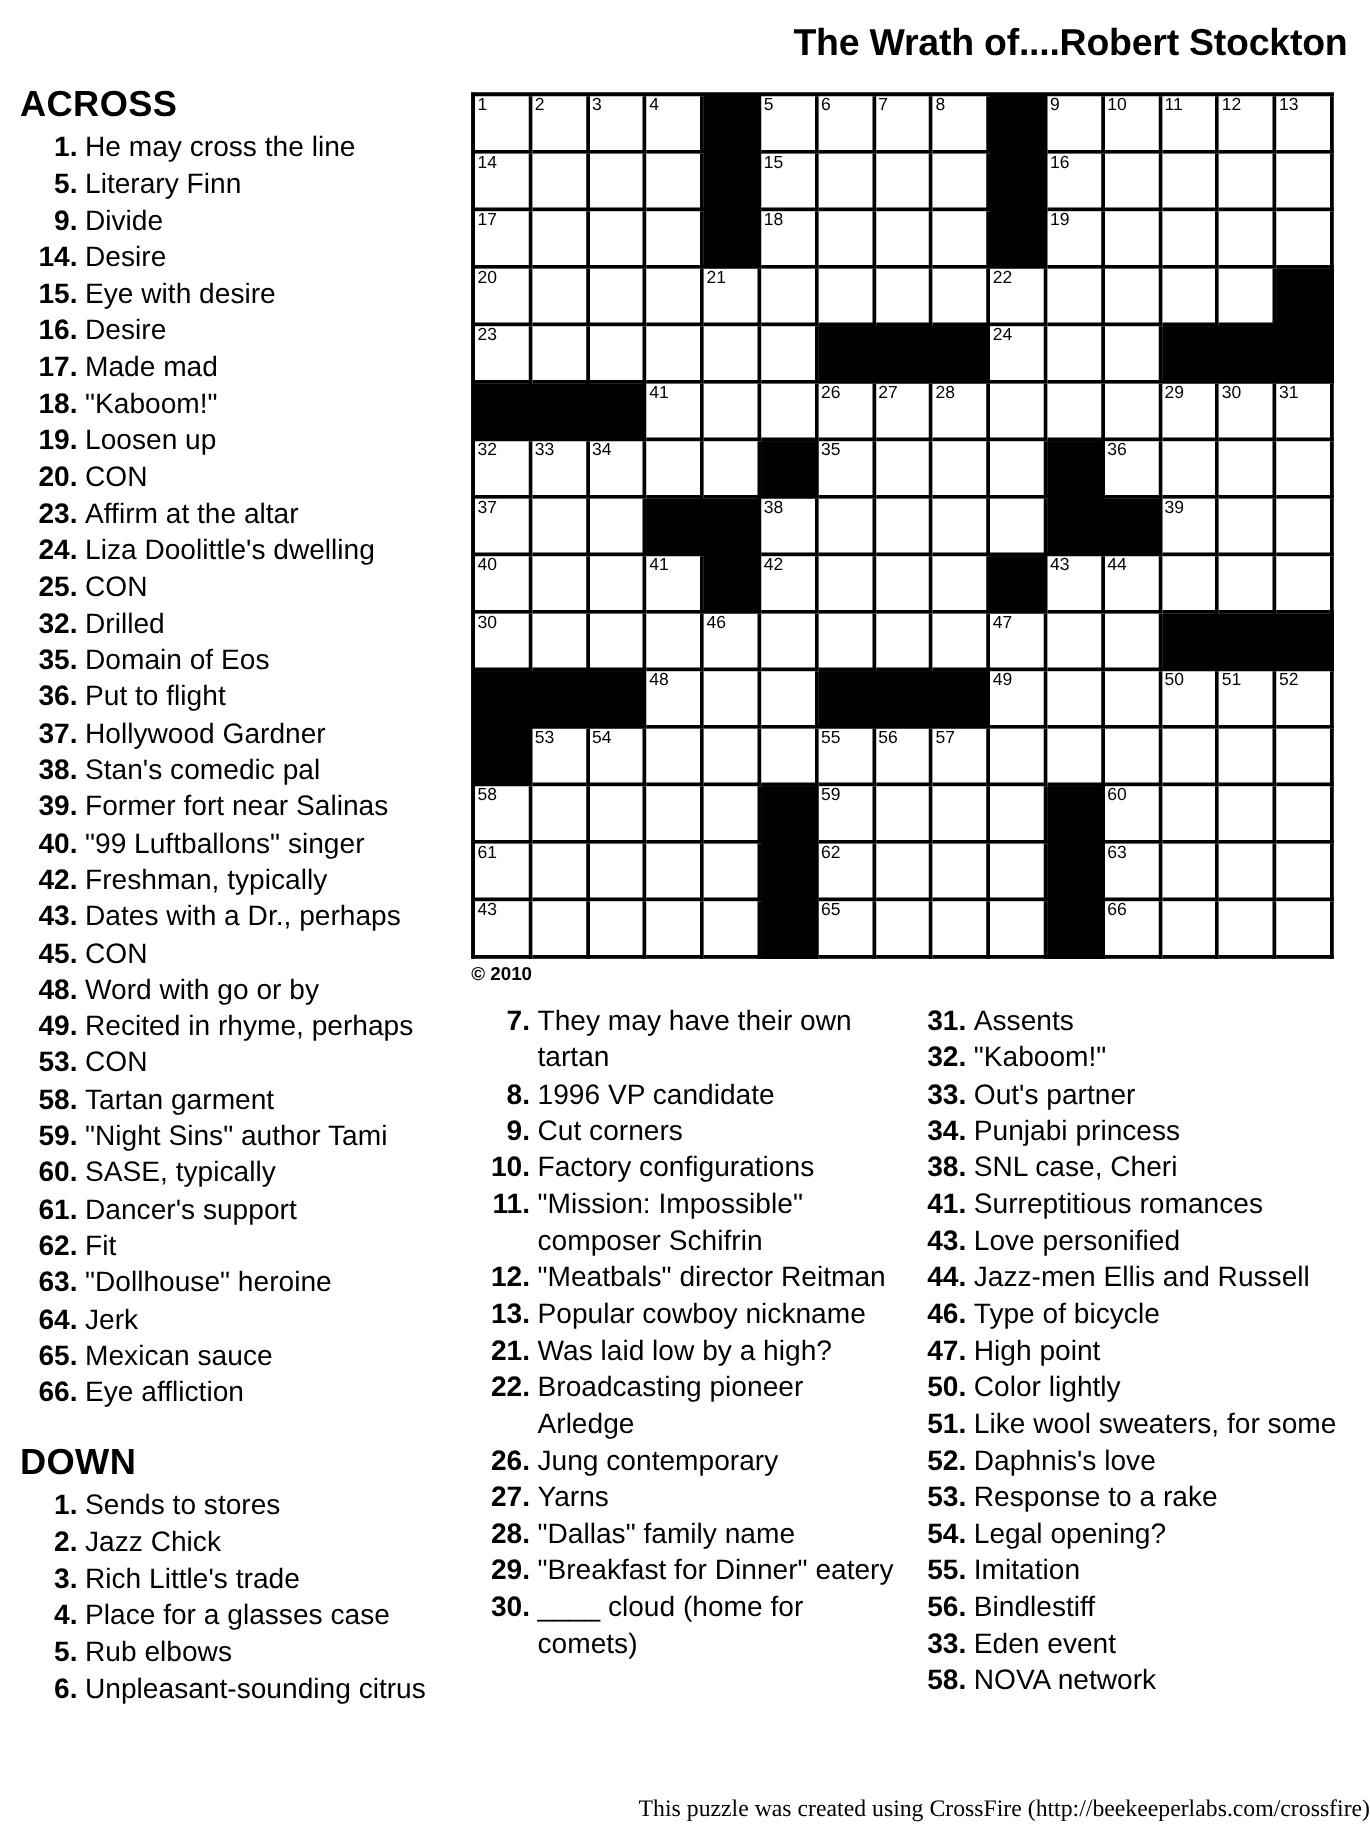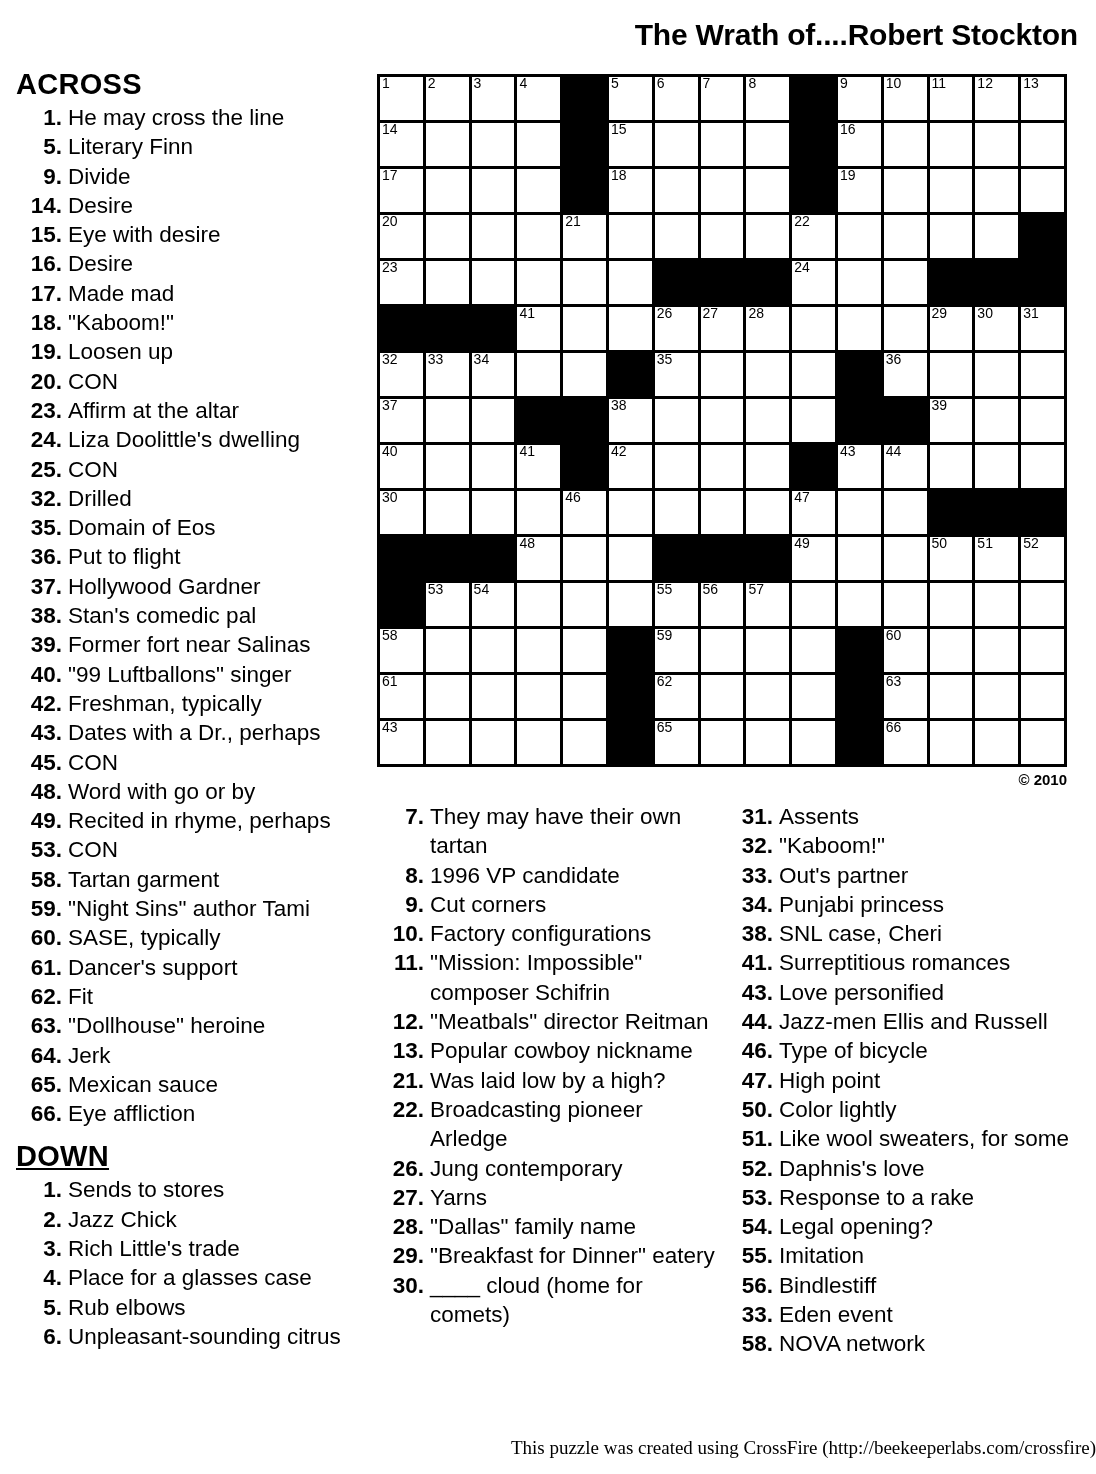--- a/index.html
+++ b/index.html
@@ -71,21 +71,21 @@
   #col-down-3 .clue-num { width: 46px; }
 
   
   #col-across {
     position: absolute;
     left: 16px;
     top: 68px;
     width: 352px;
   }
   #across-head { margin-bottom: 2px; }
-  #down-head { margin-top: 12px; margin-bottom: 2px; text-decoration: underline; }
+  #down-head { margin-top: 26px; margin-bottom: 2px; }
 
   
   #grid-wrap {
     position: absolute;
     left: 377px;
     top: 74px;
   }
   #grid {
     display: grid;
     grid-template-columns: repeat(15, 45.8px);
@@ -112,21 +112,20 @@
     font-size: 14px;
     line-height: 16px;
     font-family: "Liberation Sans", sans-serif;
     color: #000;
   }
   #copyright {
     margin-top: 4px;
     font-size: 15px;
     font-weight: bold;
     font-family: "Liberation Sans", sans-serif;
-    text-align: right;
   }
 
   
   #col-down-2 {
     position: absolute;
     left: 378px;
     top: 802px;
     width: 340px;
   }
   #col-down-3 {

